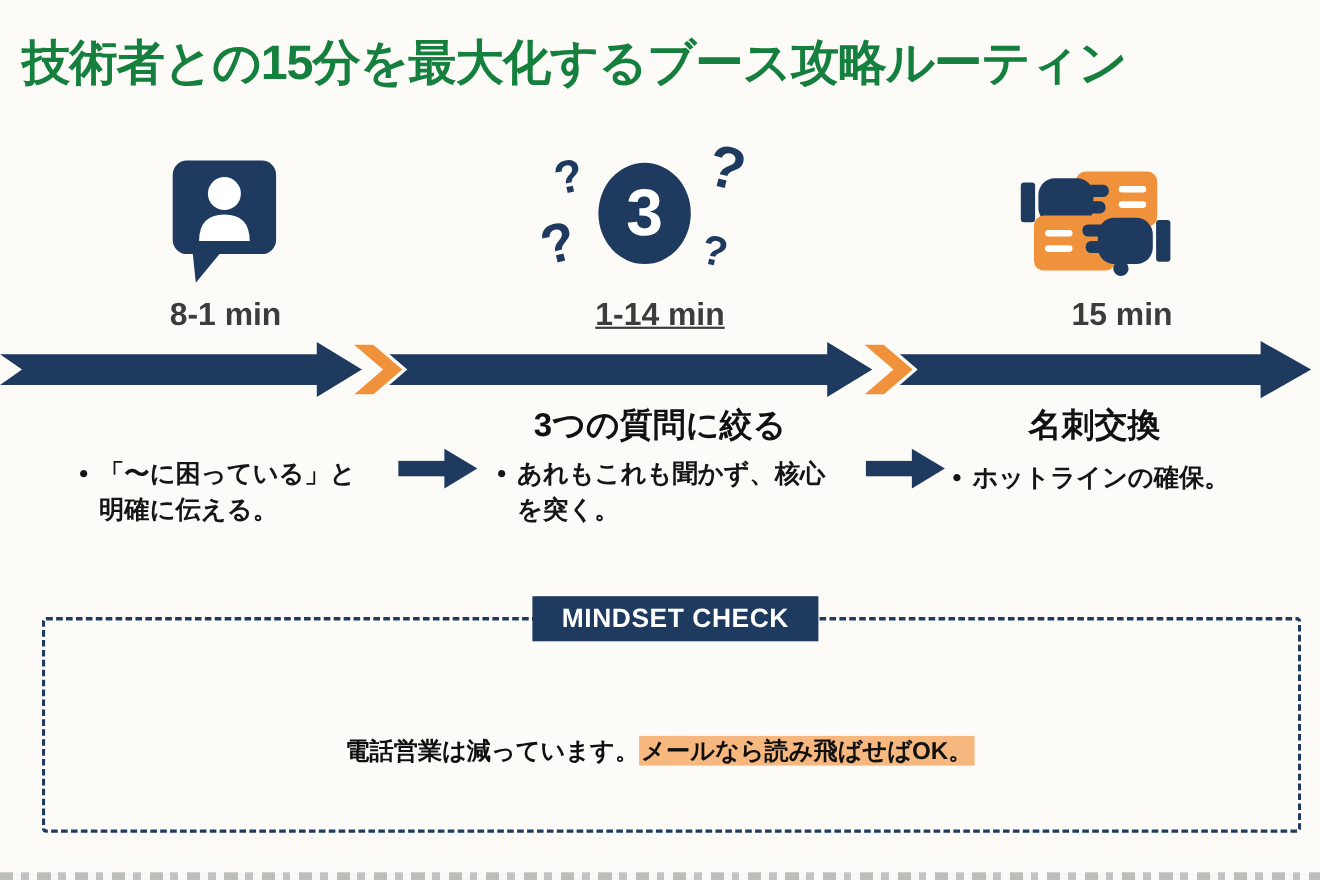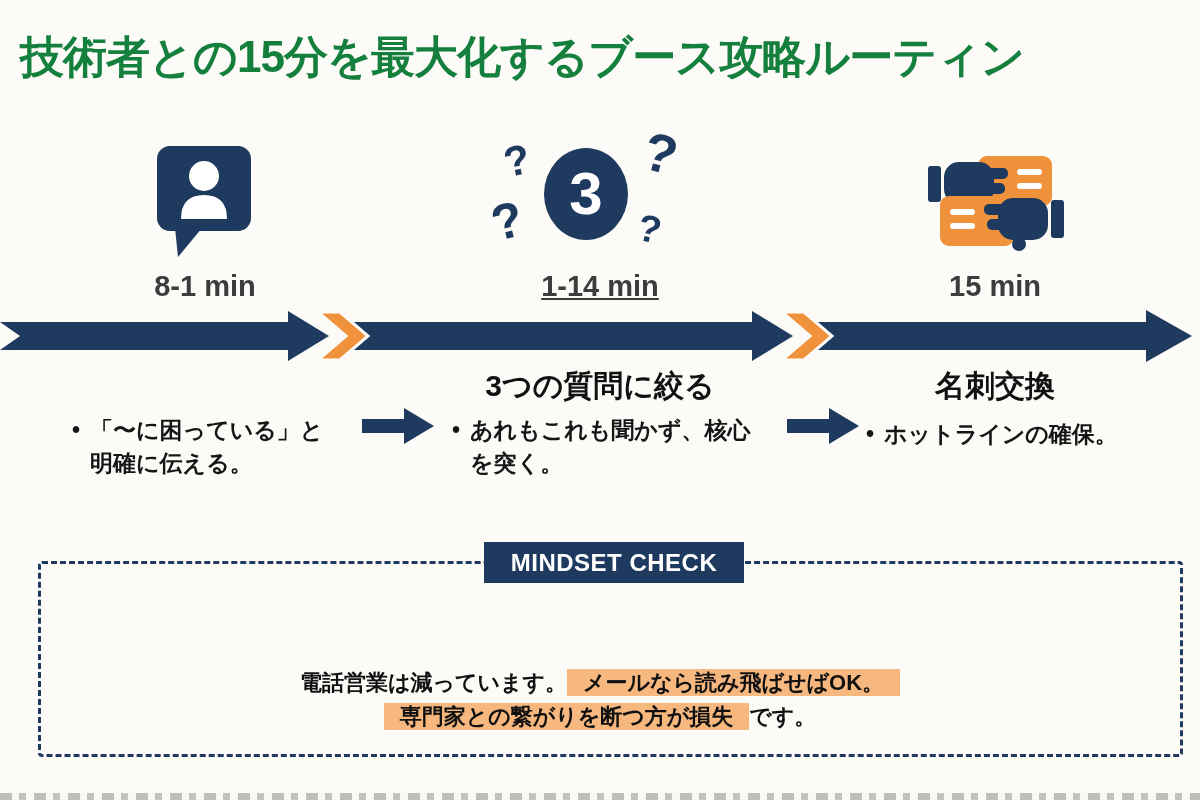--- a/index.html
+++ b/index.html
@@ -16,21 +16,21 @@
     left:20px; top:28px; width:1140px;
     font-size:44px; font-weight:900; color:#15803d;
     letter-spacing:-1px; white-space:nowrap;
   }
 
   
   .time-label{
     top:270px; width:360px; text-align:center;
     font-size:29px; font-weight:800; color:#3c3c3c;
   }
-  #time1{left:25px;} #time2{left:420px;text-decoration:underline;} #time3{left:815px;}
+  #time1{left:25px;} #time2{left:420px;text-decoration:underline;} #time3{left:840px;}
 
   
   .icon-box{pointer-events:none;}
   #icon2-box{left:488px; top:130px; width:210px; height:140px;}
   .qmark{
     position:absolute; font-weight:800; color:#1e3a5f;
     font-family:"Liberation Sans", sans-serif; line-height:1;
   }
   #q1{left:16px; top:10px;  font-size:42px; transform:rotate(-12deg);}
   #q2{left:156px;top:-4px;  font-size:54px; transform:rotate(14deg);}
@@ -84,21 +84,21 @@
   }
   #reality-text{
     left:598px; top:607px; font-size:25px; font-weight:800; color:#0d0d0d;
     white-space:nowrap;
   }
   .note-line{
     left:0; width:1200px; text-align:center;
     font-size:22px; font-weight:800; color:#101010; white-space:nowrap;
   }
   #note1{top:668px;} #note2{top:702px;}
-  .hl{background:#f6b87e; padding:1px 16px;}
+  .hl{background:#f6b87e; padding:1px 2px;}
 
   
   #bottom-noise{
     left:0; bottom:0; width:1200px; height:7px; opacity:.35;
     background:repeating-linear-gradient(90deg,
       #4a4a4a 0 12px, #efefef 12px 19px, #5a5a5a 19px 26px, #f4f4f4 26px 34px);
   }
 </style>
 </head>
 <body>
@@ -187,18 +187,15 @@
     <polygon points="42,2 72,20 42,38" fill="#1e3a5f"></polygon>
   </svg>
 
   <div id="mindset-box" class="abs"></div>
   <div id="mindset-badge" class="abs">MINDSET CHECK</div>
 
 
   <div id="note1" class="abs note-line">
     <span>電話営業は減っています。</span><span class="hl">メールなら読み飛ばせばOK。</span>
   </div>
-  <div id="note2" class="abs note-line">
-    <span class="hl">専門家との繋がりを断つ方が損失</span><span>です。</span>
-  </div>
 
   <div id="bottom-noise" class="abs"></div>
 </div>
 
 </body></html>

